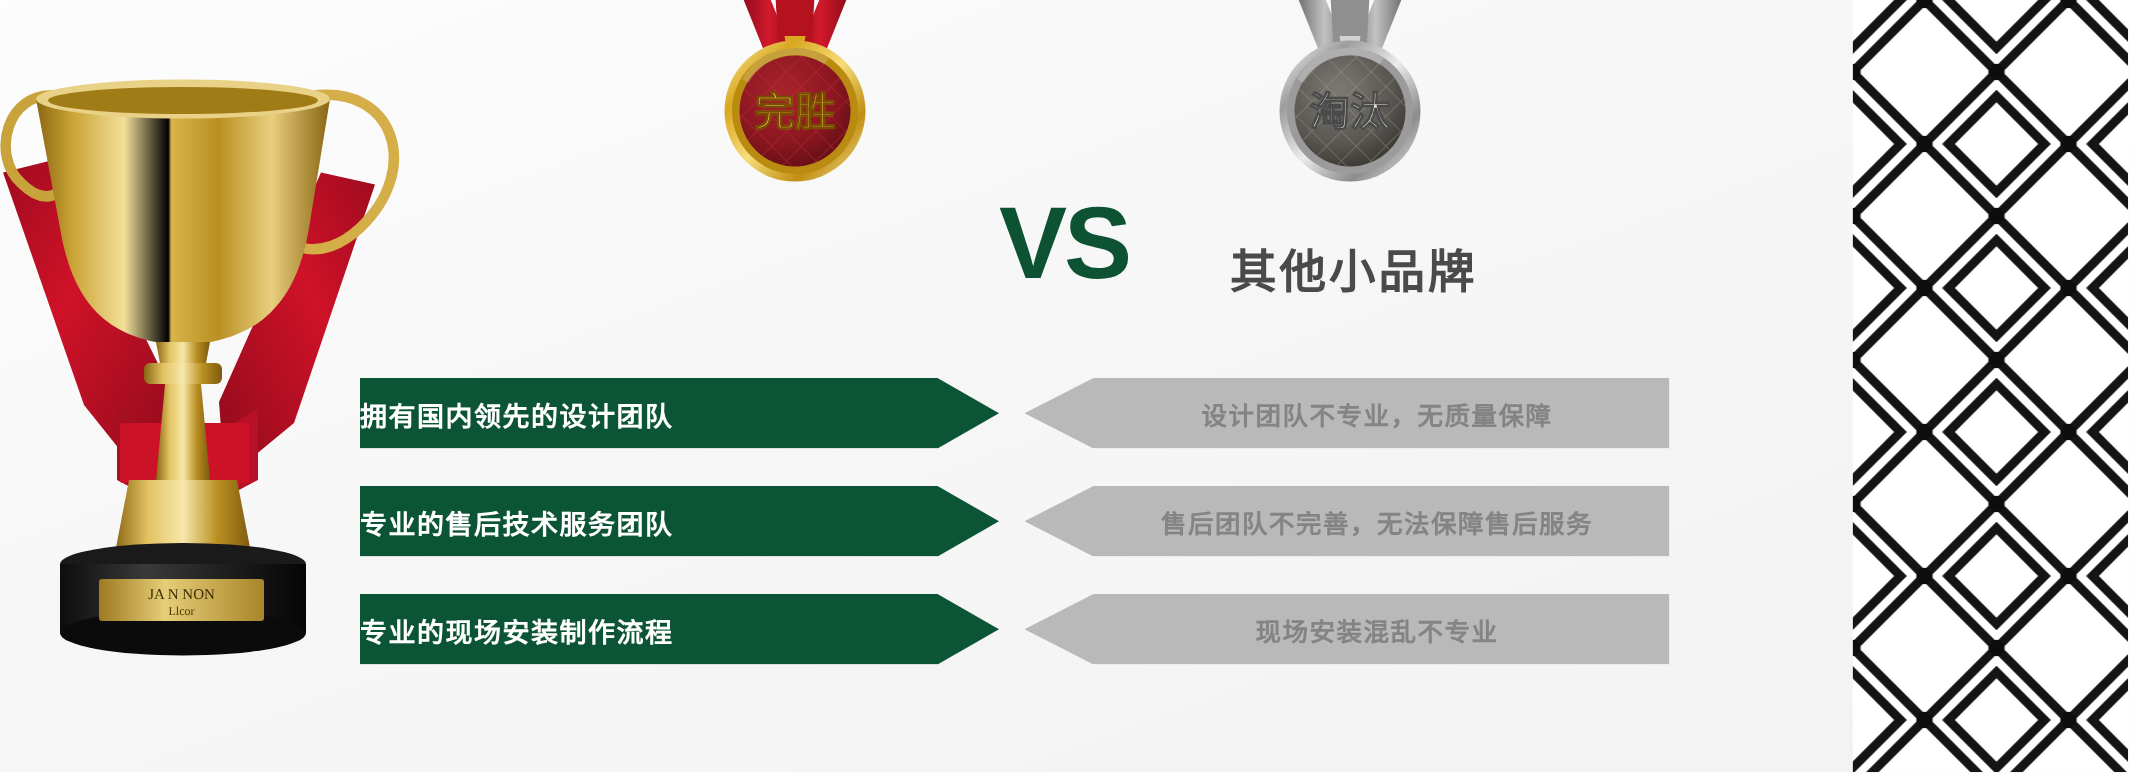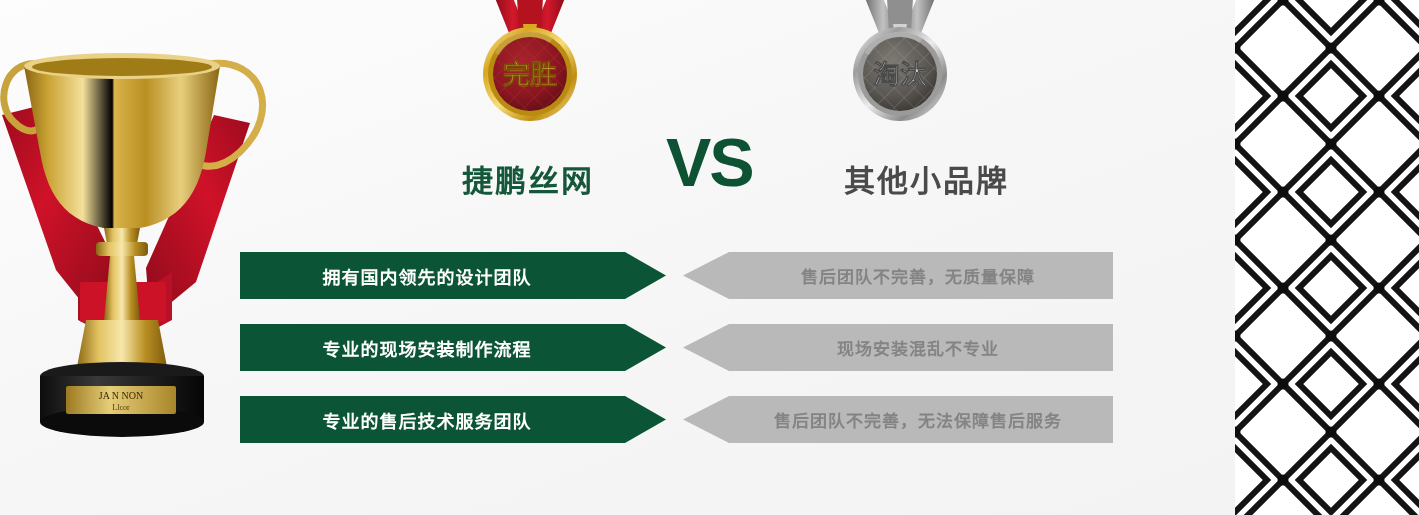--- a/index.html
+++ b/index.html
@@ -44,21 +44,21 @@
     font-weight: bold;
     letter-spacing: 2px;
     white-space: nowrap;
   }
   .brand-left {
     left: 462px;
     top: 156px;
     color: #14573a;
   }
   .brand-right {
-    left: 844px;
+    left: 820px;
     top: 156px;
     color: #4a4a4a;
   }
   .vs-label {
     position: absolute;
     left: 666px;
     top: 128px;
     font-size: 68px;
     font-weight: bold;
     color: #0d5233;
@@ -85,21 +85,21 @@
     position: absolute;
     left: 0;
     top: 0;
     width: 426px;
     height: 47px;
     background: #0c5436;
     -webkit-clip-path: polygon(0 0, 385px 0, 426px 50%, 385px 100%, 0 100%);
     clip-path: polygon(0 0, 385px 0, 426px 50%, 385px 100%, 0 100%);
     display: flex;
     align-items: center;
-    justify-content: center;
+    justify-content: flex-start;
     box-sizing: border-box;
     padding-right: 52px;
   }
   .pro-text {
     color: #ffffff;
     font-size: 18px;
     font-weight: bold;
     letter-spacing: 1px;
     white-space: nowrap;
   }
@@ -286,52 +286,51 @@
 
       <circle cx="75" cy="76" r="47" fill="url(#silverRing)"></circle>
       <circle cx="75" cy="76" r="42" fill="#9b9b9b"></circle>
       <circle cx="75" cy="76" r="37" fill="url(#grayFace)"></circle>
       <circle cx="75" cy="76" r="37" fill="url(#quiltGray)"></circle>
       <path d="M42 56 A37 37 0 0 1 96 43" fill="none" stroke="#ffffff" stroke-opacity="0.2" stroke-width="5"></path>
       <text x="75" y="86" text-anchor="middle" font-family="Liberation Sans, sans-serif" font-size="27" font-weight="bold" fill="#e4e4e4" stroke="#4a4a4a" stroke-width="0.7">淘汰</text>
     </svg>
   </div>
 
-  <div class="brand-label brand-left">捷鹏丝网</div>
 
   <div class="vs-label">VS</div>
 
   <div class="brand-label brand-right">其他小品牌</div>
 
   <div class="rows">
 
     <div class="row">
       <div class="pro-bar">
         <span class="pro-text">拥有国内领先的设计团队</span>
       </div>
       <div class="con-bar">
-        <span class="con-text">售后团队不完善，无质量保障</span>
+        <span class="con-text">设计团队不专业，无质量保障</span>
+      </div>
+    </div>
+
+    <div class="row">
+      <div class="pro-bar">
+        <span class="pro-text">专业的售后技术服务团队</span>
+      </div>
+      <div class="con-bar">
+        <span class="con-text">售后团队不完善，无法保障售后服务</span>
       </div>
     </div>
 
     <div class="row">
       <div class="pro-bar">
         <span class="pro-text">专业的现场安装制作流程</span>
       </div>
       <div class="con-bar">
         <span class="con-text">现场安装混乱不专业</span>
-      </div>
-    </div>
-
-    <div class="row">
-      <div class="pro-bar">
-        <span class="pro-text">专业的售后技术服务团队</span>
-      </div>
-      <div class="con-bar">
-        <span class="con-text">售后团队不完善，无法保障售后服务</span>
       </div>
     </div>
 
   </div>
 
   <div class="fence">
     <svg class="fence-svg" viewBox="0 0 184 515" xmlns="http://www.w3.org/2000/svg" preserveAspectRatio="xMidYMid slice">
       <defs>
         <pattern id="chainlink" width="96" height="96" patternUnits="userSpaceOnUse">
           <rect width="96" height="96" fill="#ffffff"></rect>

